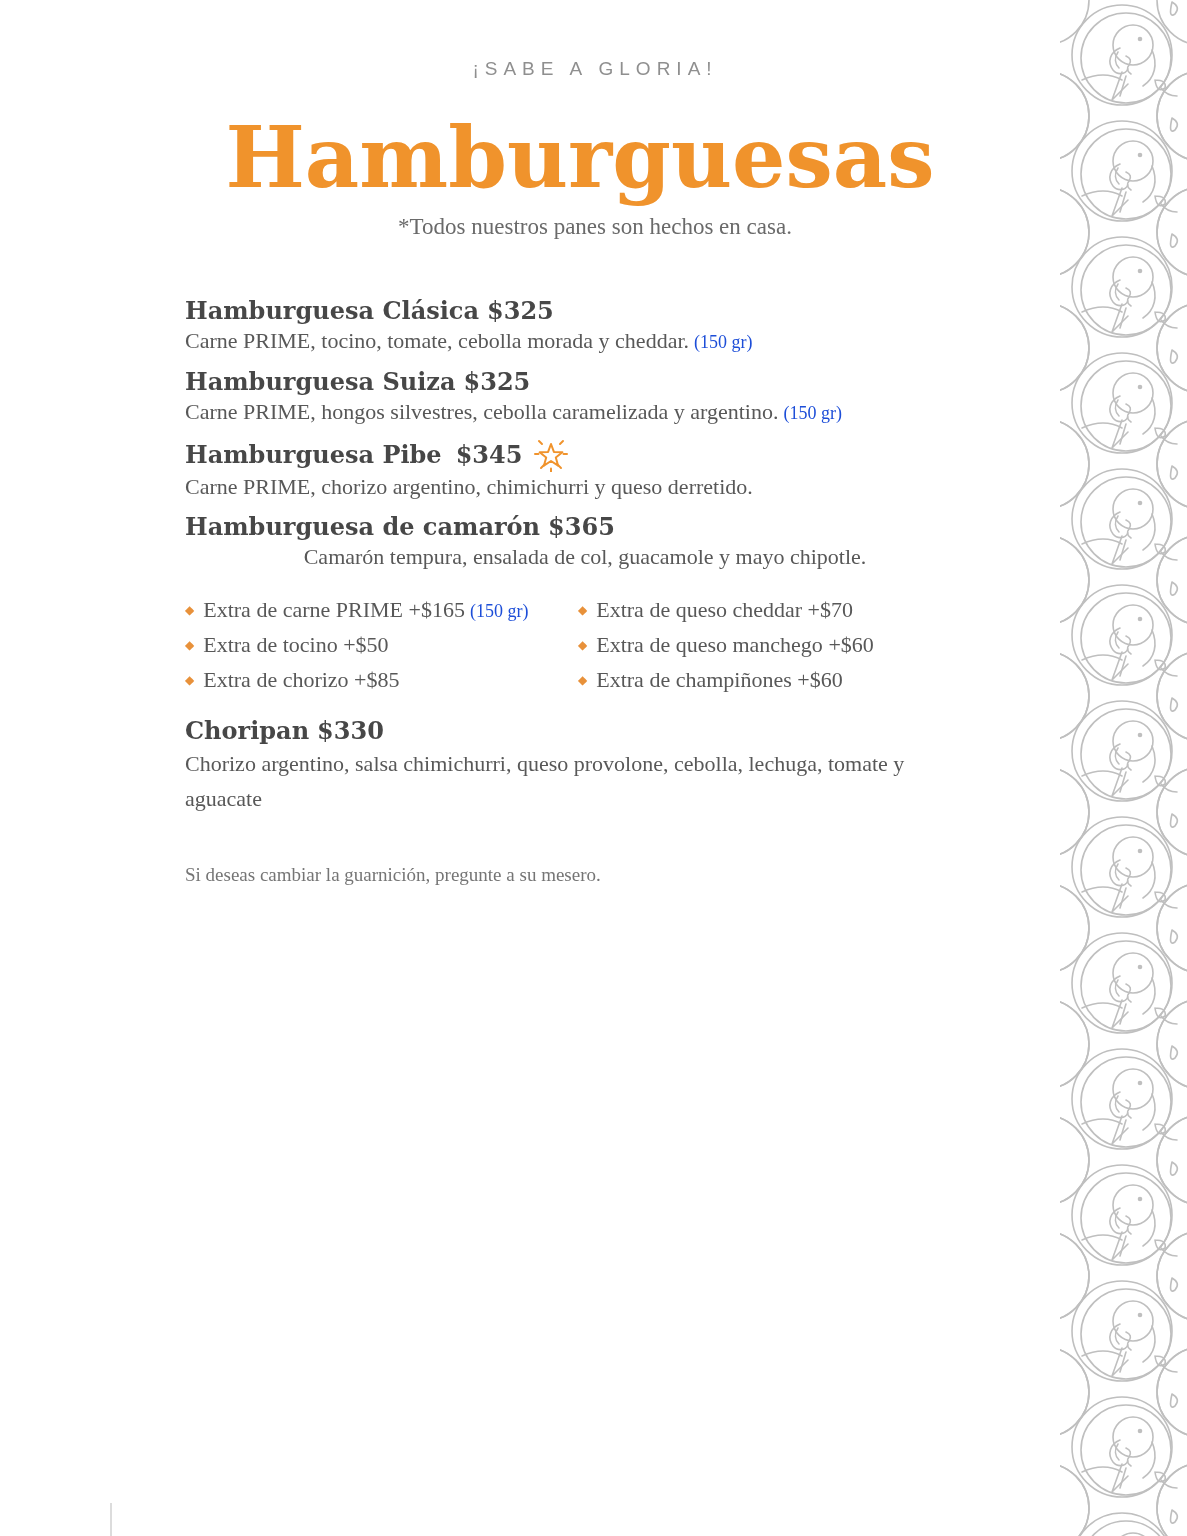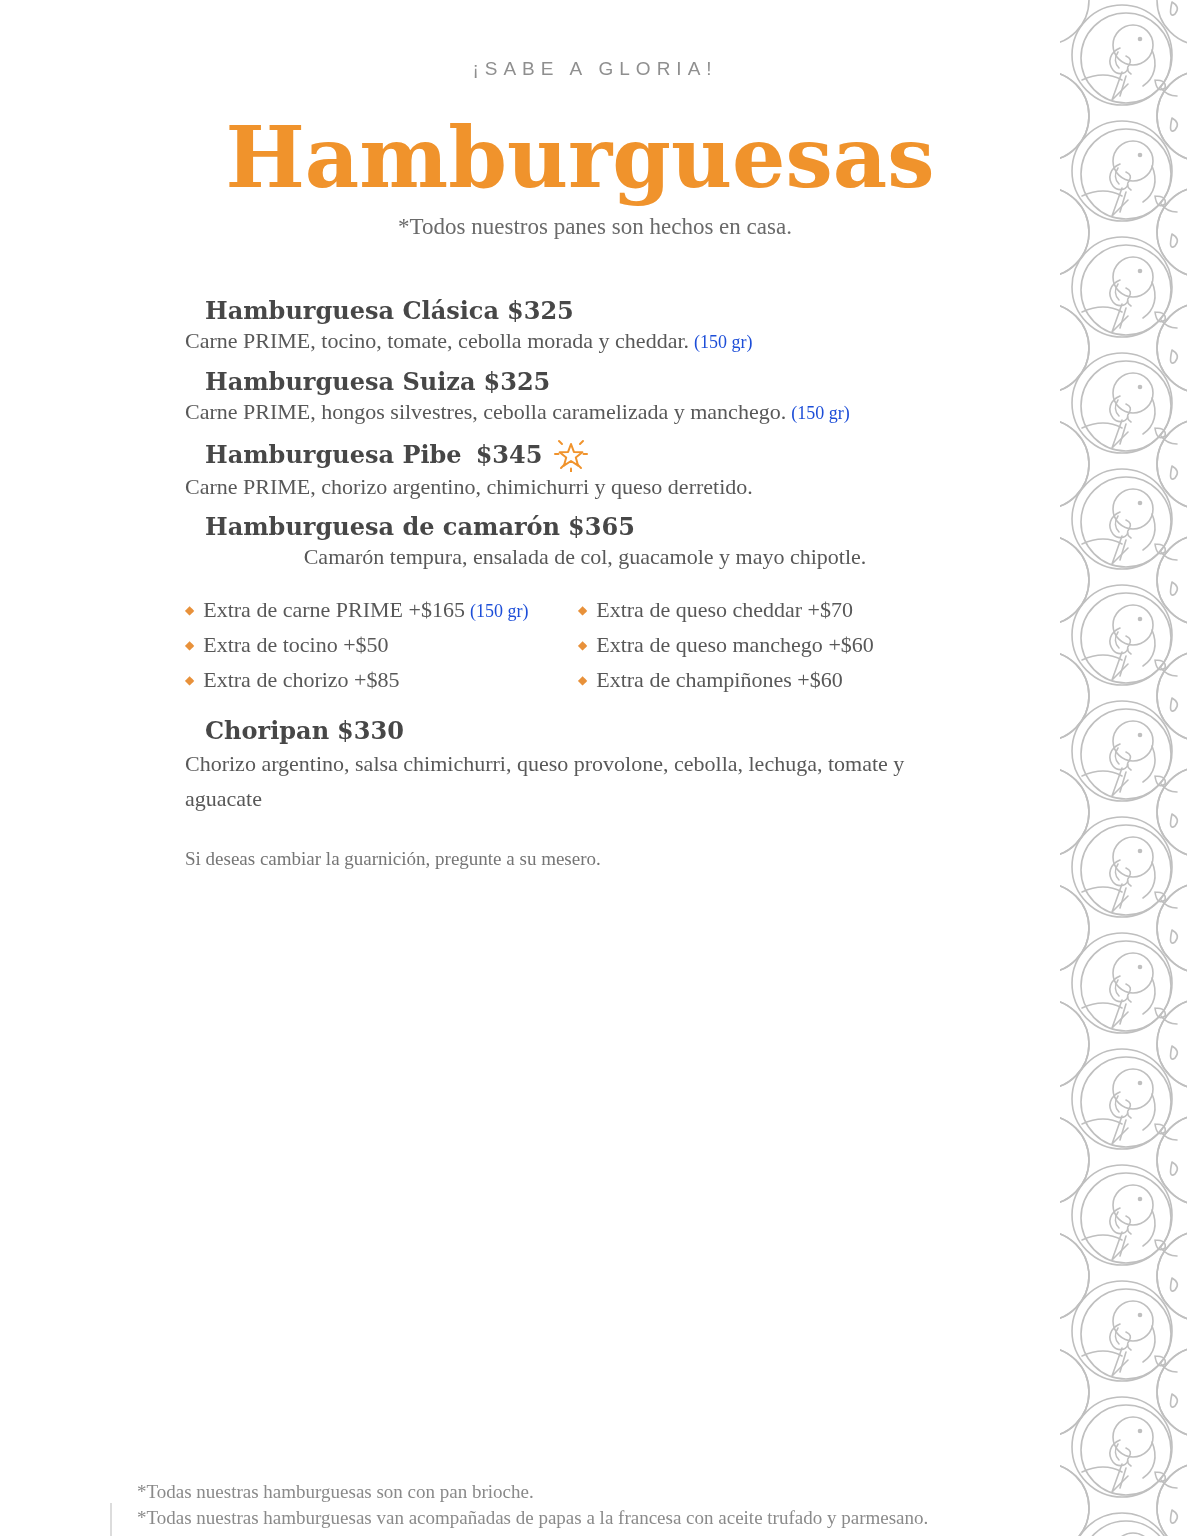--- a/index.html
+++ b/index.html
@@ -34,21 +34,21 @@
   
   .menu-col{
     position:absolute;left:185px;top:296px;width:800px;
   }
   .item{margin:0 0 10px 0;}
   .item-heading{
     font-family:"DejaVu Serif", serif;
     font-weight:700;
     font-size:24px;line-height:30px;
     color:#474747;
-    display:flex;align-items:center;margin-left:20px;
+    display:flex;align-items:center;
   }
   .item-price{margin-left:8px;}
   .item-desc{
     font-size:22px;line-height:30px;color:#585858;
   }
   .size-note{font-size:18px;color:#1d4ed8;margin-left:5px;}
   .featured-star{display:inline-block;margin-left:12px;line-height:0;}
   .item-camaron{margin-bottom:22px;text-align:center;}
   
   .extras{display:flex;margin:0 0 17px 0;}
@@ -64,21 +64,21 @@
     font-size:12px;
     margin-right:9px;
     transform:translateY(-3px);
     font-family:"DejaVu Sans", sans-serif;
   }
   
   .choripan-desc{
     font-size:22px;line-height:35px;color:#585858;width:780px;
   }
   .note{
-    margin-top:32px;
+    margin-top:48px;
     font-size:19px;color:#757575;
   }
   
   .footnotes{
     position:absolute;left:137px;top:1479px;
     font-size:19px;line-height:26px;color:#8a8a8a;
   }
   .tick-line{
     position:absolute;left:110px;top:1503px;
     width:2px;height:33px;background:#dcdcdc;
@@ -157,21 +157,21 @@
         <span>Carne PRIME, tocino, tomate, cebolla morada y cheddar.</span><span class="size-note">(150 gr)</span>
       </div>
     </div>
 
     <div class="item">
       <div class="item-heading">
         <span>Hamburguesa Suiza</span>
         <span class="item-price">$325</span>
       </div>
       <div class="item-desc">
-        <span>Carne PRIME, hongos silvestres, cebolla caramelizada y manchego.</span><span class="size-note">(150 gr)</span>
+        <span>Carne PRIME, hongos silvestres, cebolla caramelizada y argentino.</span><span class="size-note">(150 gr)</span>
       </div>
     </div>
 
     <div class="item">
       <div class="item-heading">
         <span>Hamburguesa Pibe</span>
         <span class="item-price" style="margin-left:14px;text-align:center;">$345</span>
         <span class="featured-star">
           <svg width="34" height="34" viewBox="0 0 34 34" fill="none" stroke="#F0932C" stroke-width="2" stroke-linejoin="round" stroke-linecap="round">
             <path d="M17,6 L19.9,13.9 L28.4,14.3 L21.8,19.5 L24.1,27.7 L17,23 L9.9,27.7 L12.2,19.5 L5.6,14.3 L14.1,13.9 Z"></path>
@@ -229,20 +229,16 @@
       <div class="item-heading">
         <span>Choripan</span>
         <span class="item-price">$330</span>
       </div>
       <div class="choripan-desc">Chorizo argentino, salsa chimichurri, queso provolone, cebolla, lechuga, tomate y aguacate</div>
     </div>
 
     <div class="note">Si deseas cambiar la guarnición, pregunte a su mesero.</div>
   </div>
 
-  <div class="footnotes">
-    <div>*Todas nuestras hamburguesas son con pan brioche.</div>
-    <div>*Todas nuestras hamburguesas van acompañadas de papas a la francesa con aceite trufado y parmesano.</div>
-  </div>
 
   <div class="tick-line"></div>
 
 </div>
 
 </body></html>

